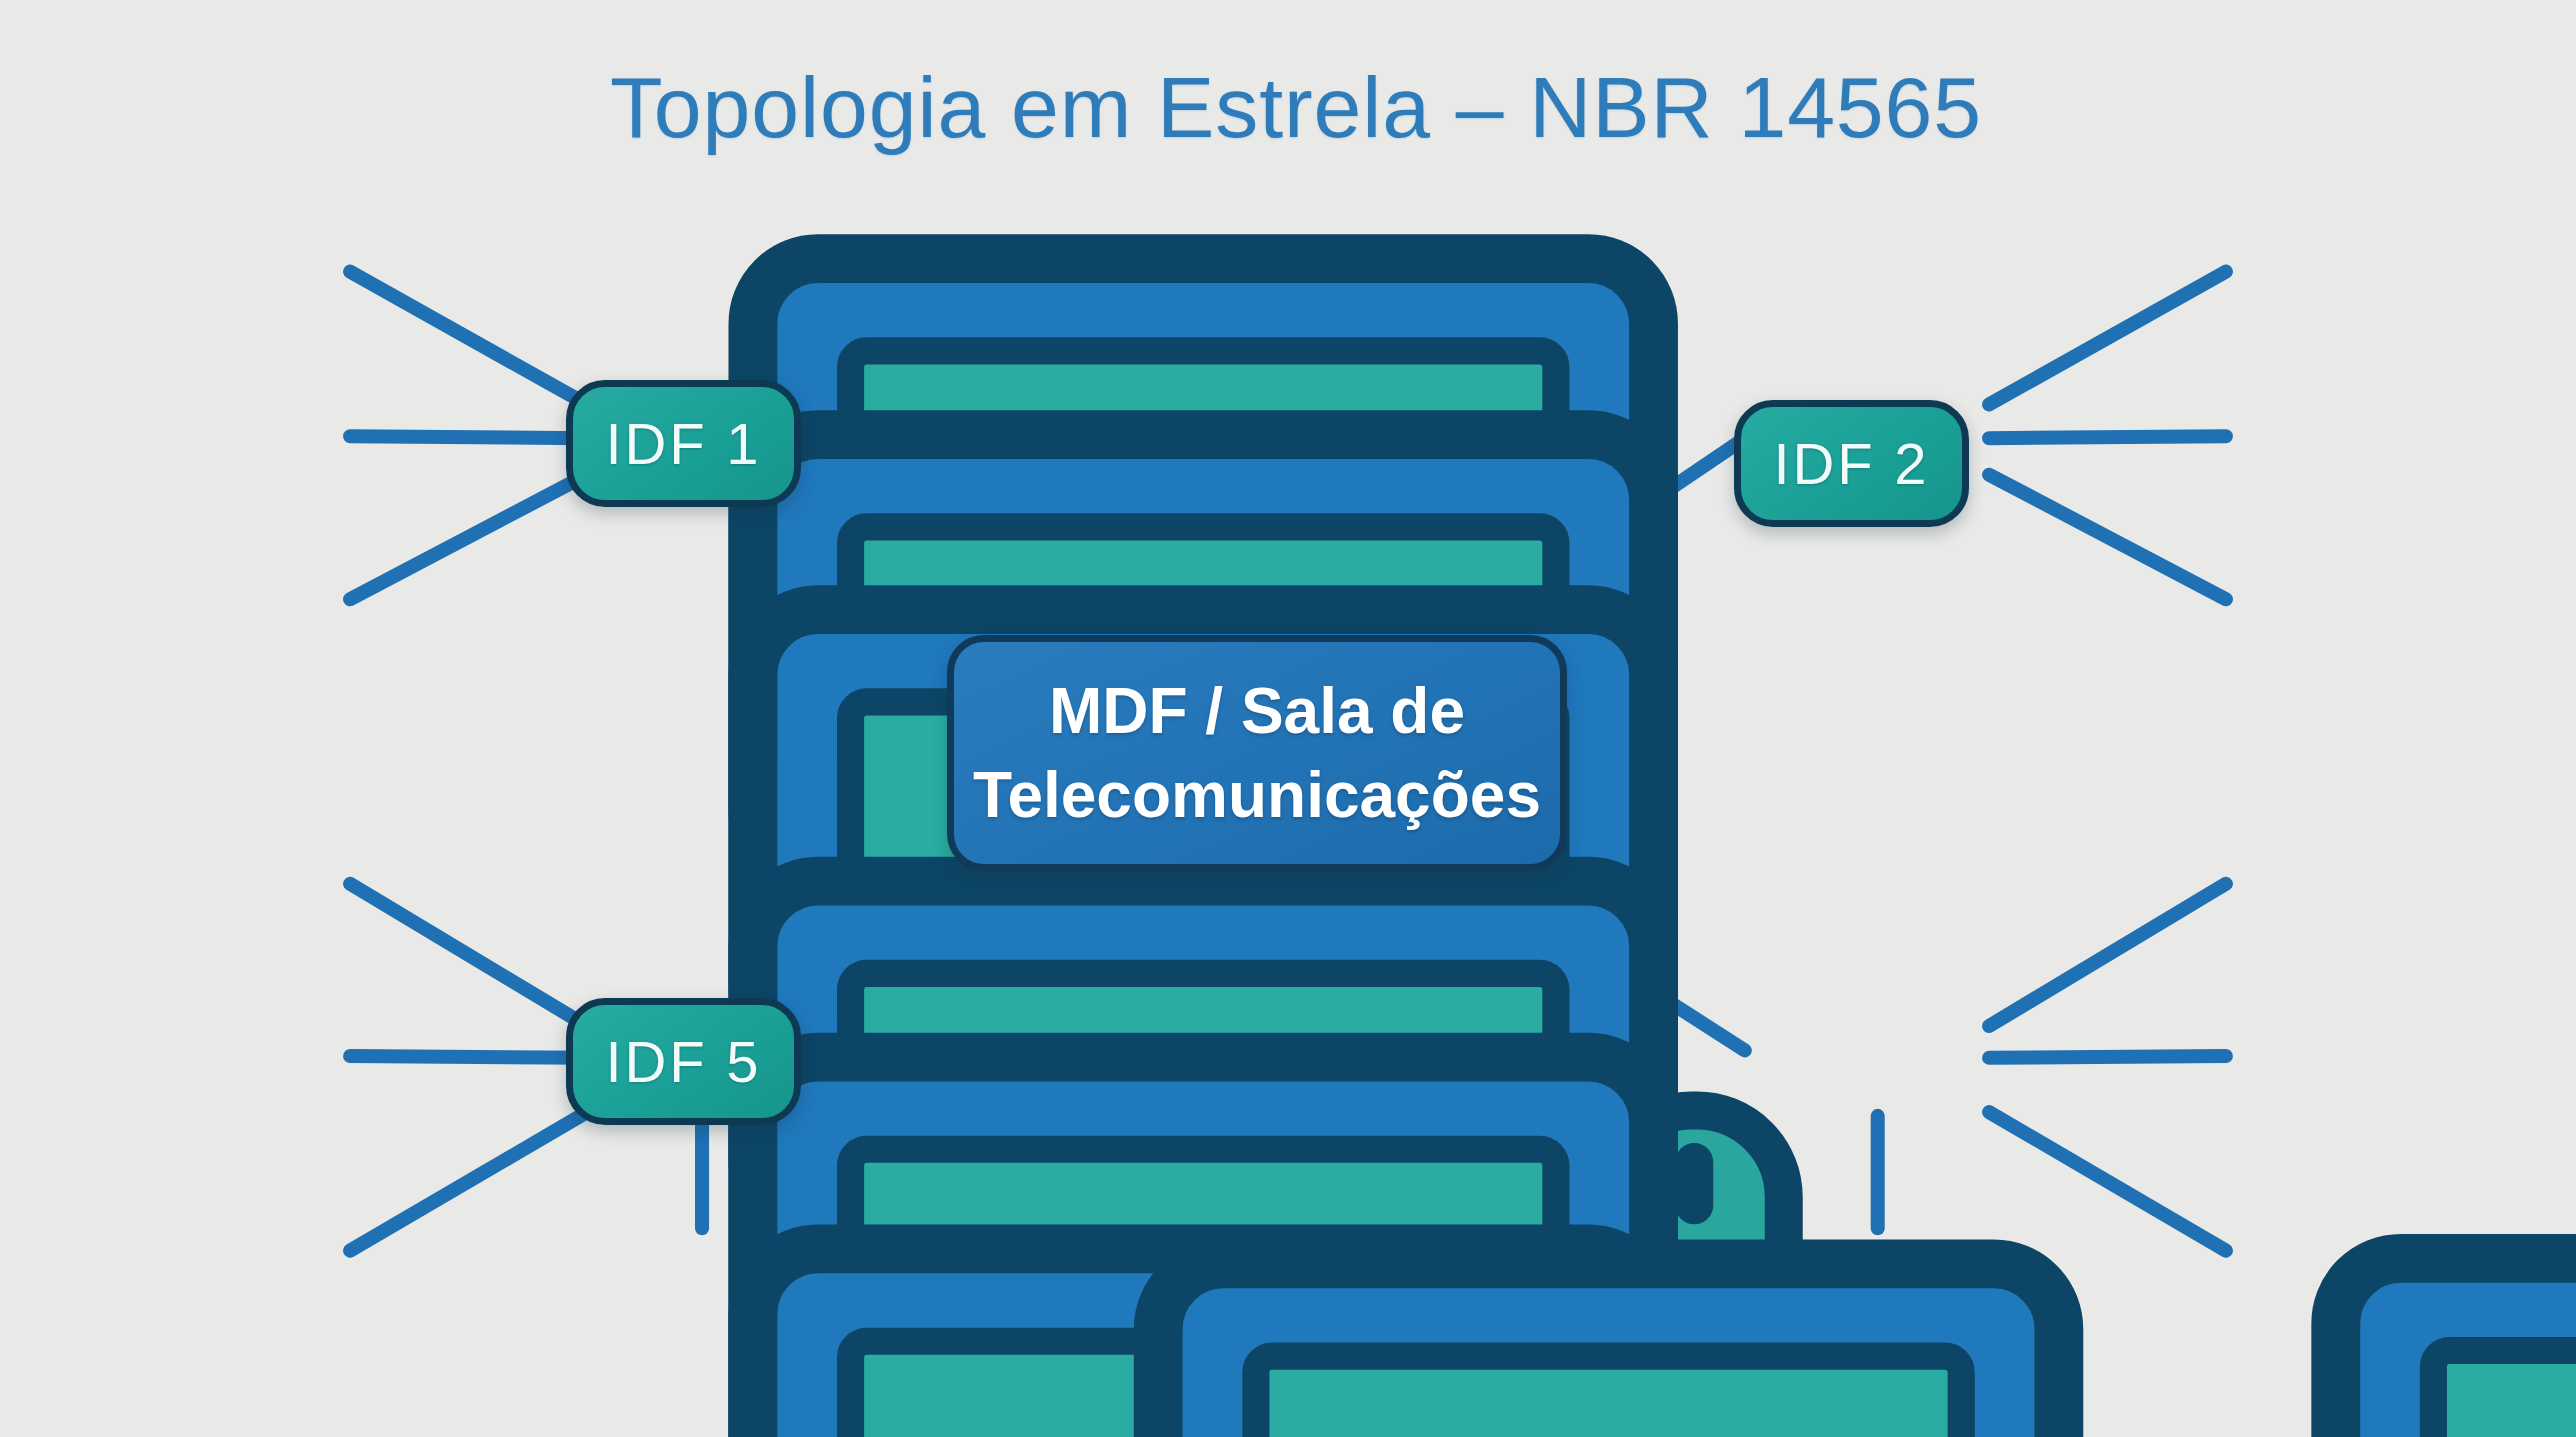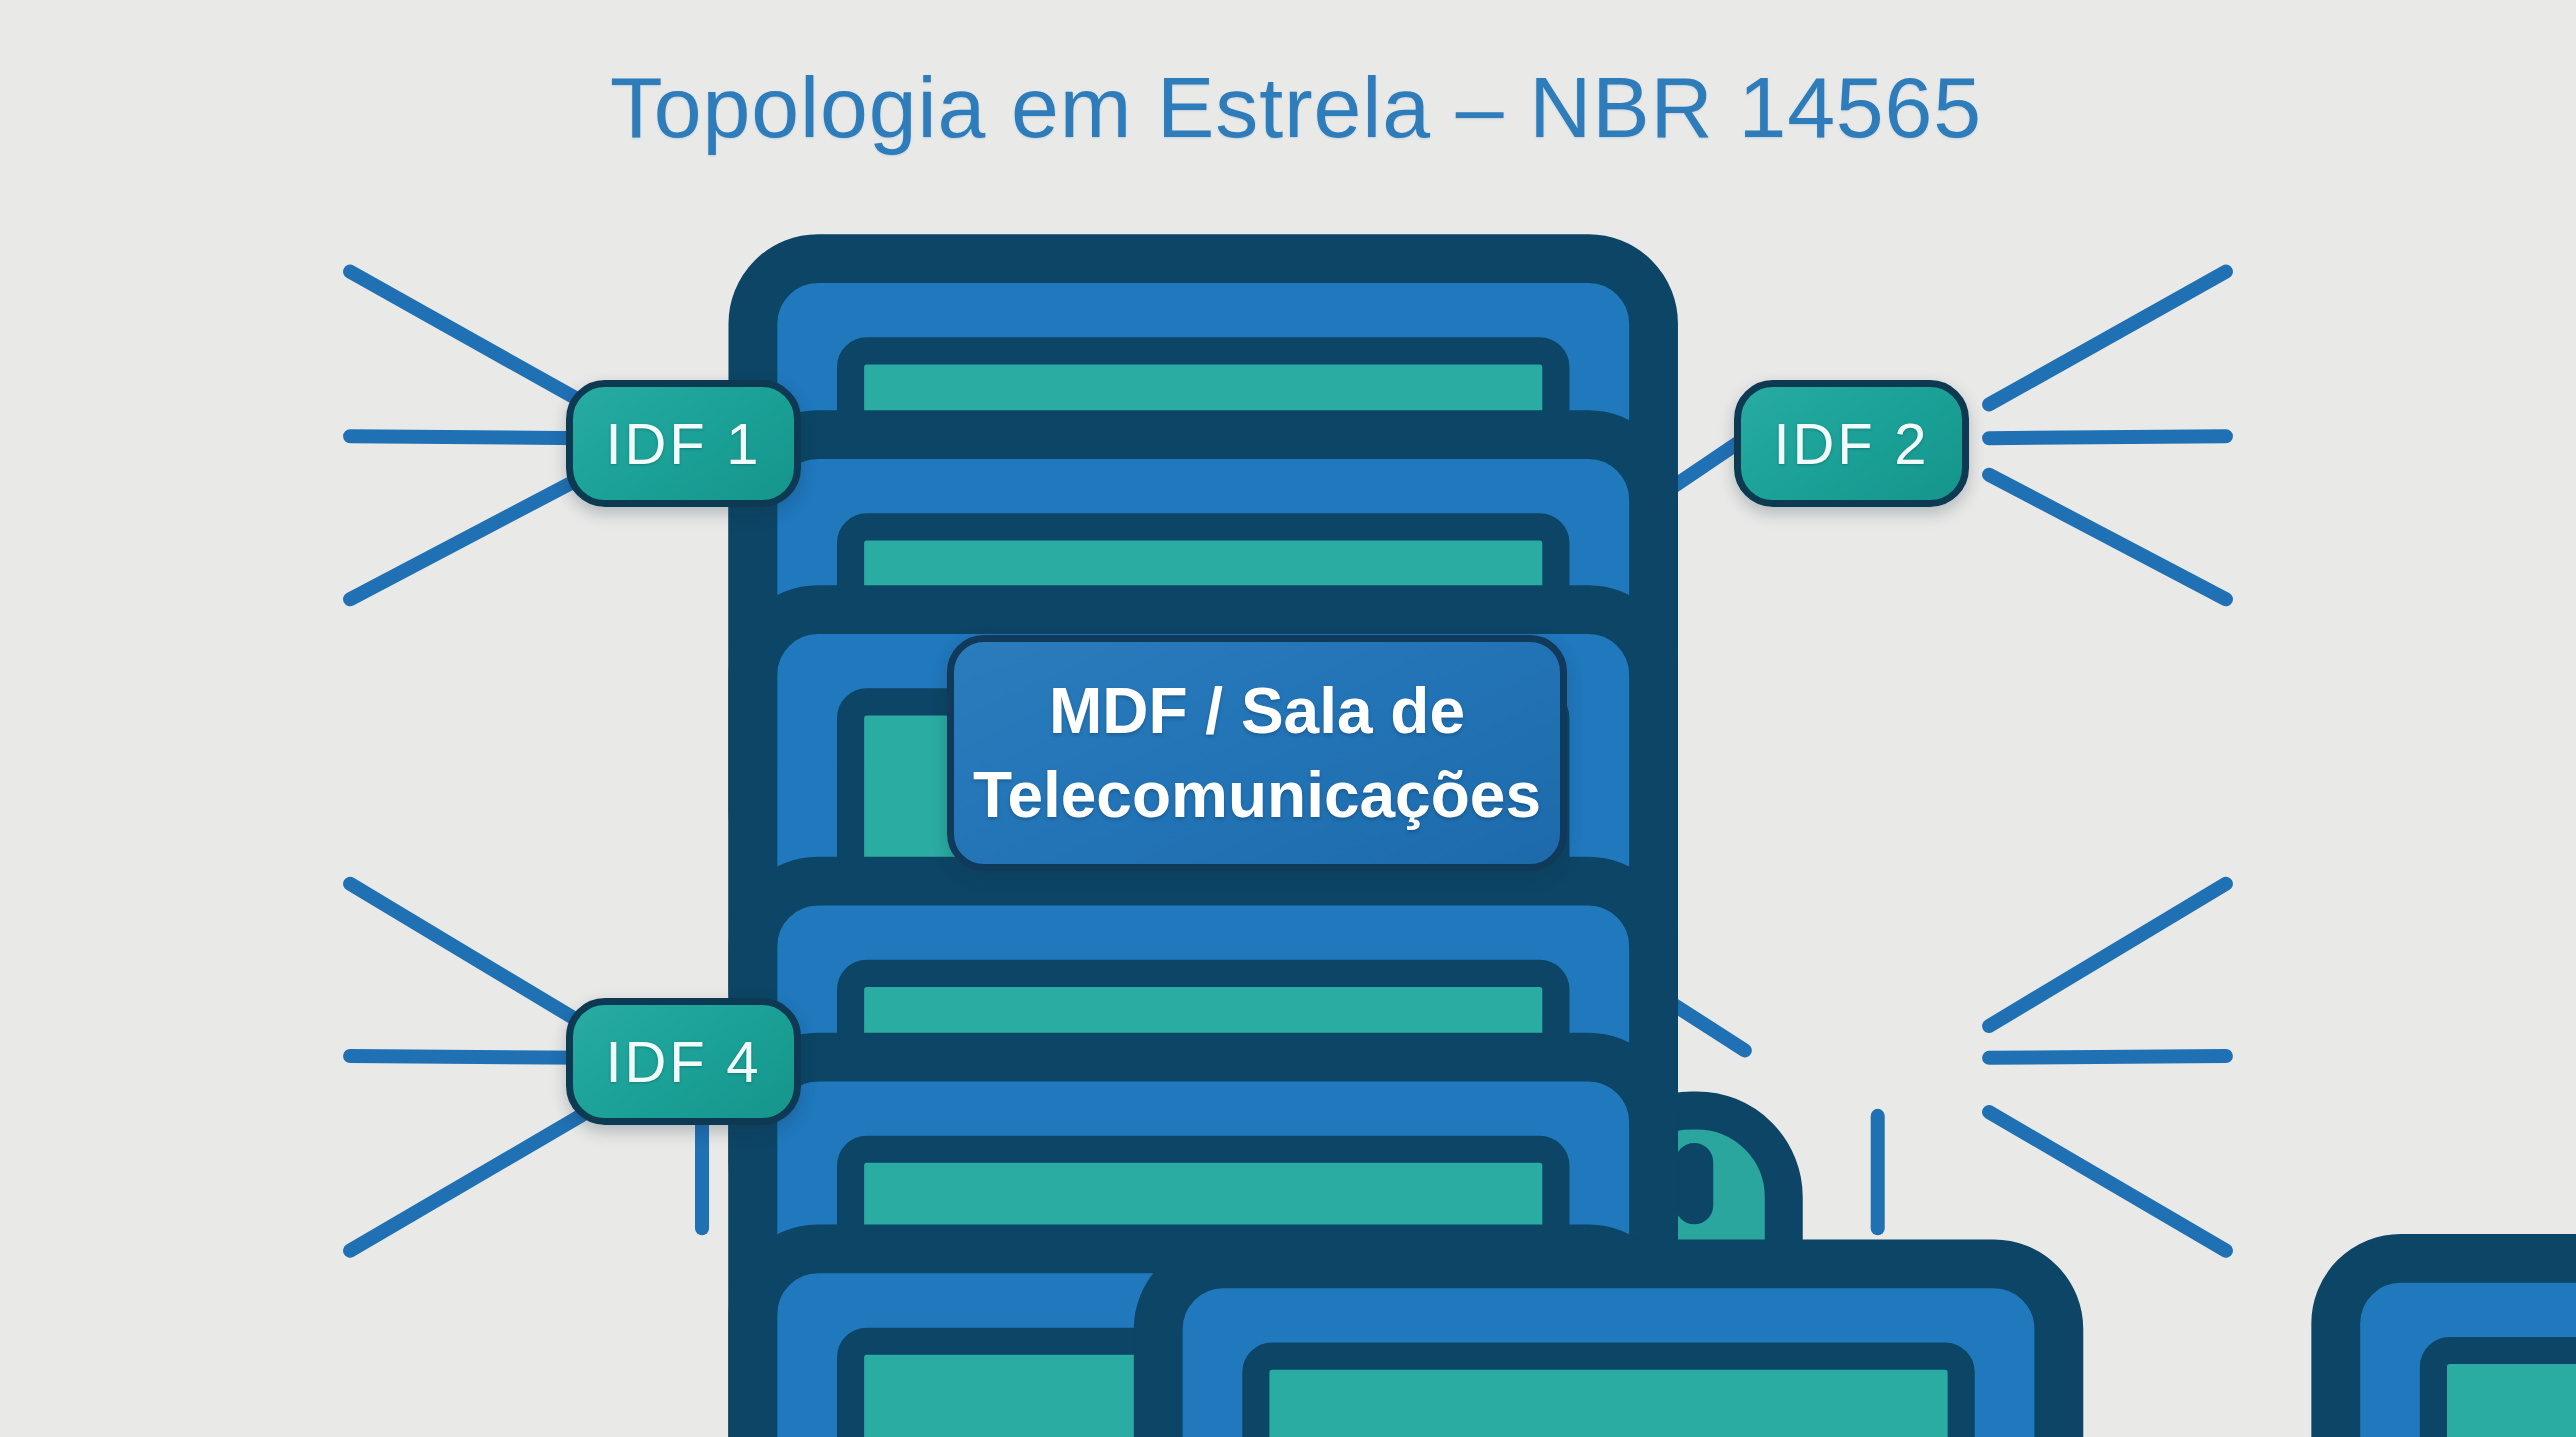--- a/index.html
+++ b/index.html
@@ -47,21 +47,21 @@
     height: 127px;
     border: 7.5px solid #0d3a52;
     border-radius: 39px;
     background: linear-gradient(145deg, #27aba2 0%, #1aa096 55%, #16958c 100%);
     font-size: 58px;
     font-weight: 400;
     letter-spacing: 2.8px;
     text-shadow: 0 0.9px 2.8px rgba(10,60,70,0.35);
   }
   #idf1 { left: 566px;  top: 380px; }
-  #idf2 { left: 1734px; top: 380px; }
+  #idf2 { left: 1734px; top: 400px; }
   #idf3 { left: 566px;  top: 998px; }
   #idf4 { left: 1734px; top: 998px; }
   .mdf {
     left: 947px;
     top: 635px;
     width: 620px;
     height: 236px;
     border: 7.5px solid #11395a;
     border-radius: 37px;
     background: linear-gradient(155deg, #2a7cbd 0%, #2273b5 55%, #1d6aab 100%);
@@ -160,21 +160,21 @@
 
   <div class="title">Topologia em Estrela – NBR 14565</div>
 
   <div class="node idf" id="idf1">
     <span>IDF 1</span>
   </div>
   <div class="node idf" id="idf2">
     <span>IDF 2</span>
   </div>
   <div class="node idf" id="idf3">
-    <span>IDF 4</span>
+    <span>IDF 5</span>
   </div>
 
   <div class="node mdf">
     <span>MDF / Sala de</span>
     <span>Telecomunicações</span>
   </div>
 
 </div>
 
 

